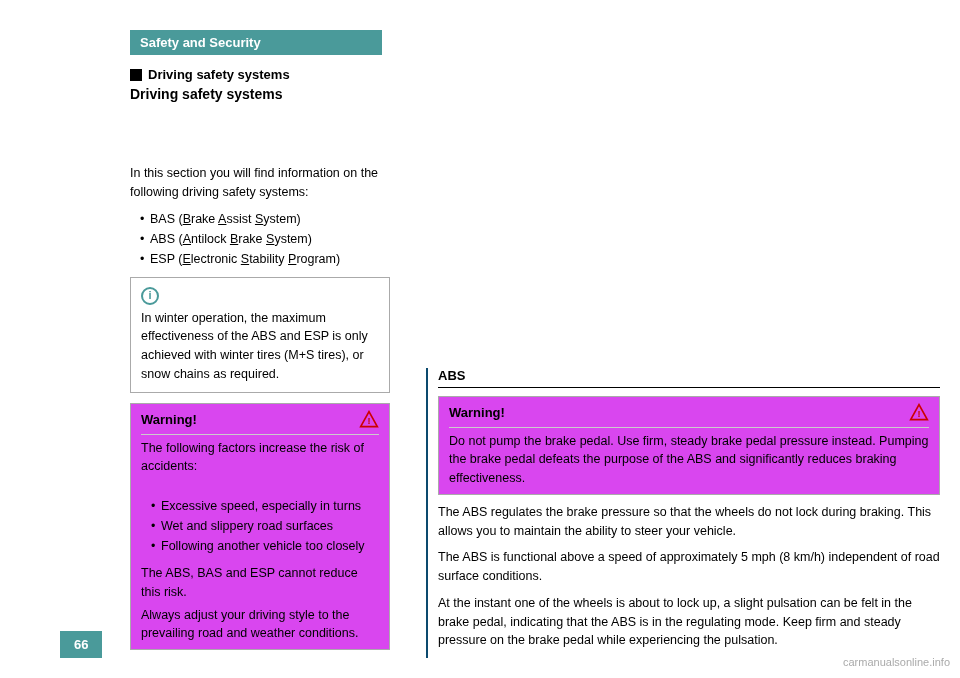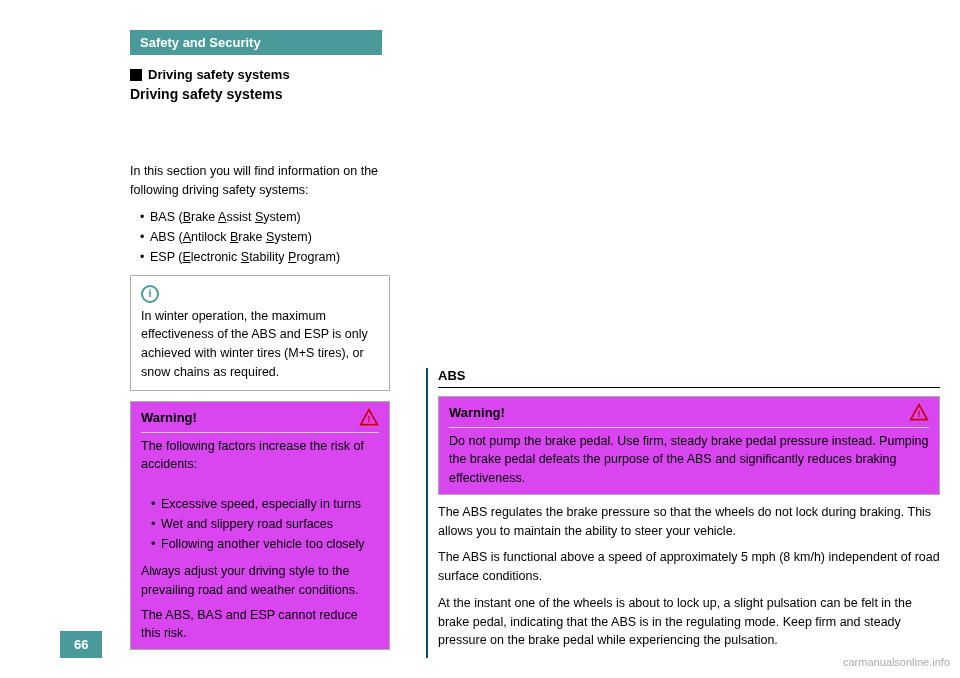--- a/index.html
+++ b/index.html
@@ -234,22 +234,22 @@
               <polygon points="12,2 22,20 2,20" fill="none" stroke="#cc0000" stroke-width="2"></polygon>
               <text x="12" y="17" text-anchor="middle" font-size="11" font-weight="bold" fill="#cc0000">!</text>
             </svg>
           </div>
           <p class="warning-text">The following factors increase the risk of accidents:</p>
           <ul class="bullet-list" style="margin-top:20px;">
             <li>Excessive speed, especially in turns</li>
             <li>Wet and slippery road surfaces</li>
             <li>Following another vehicle too closely</li>
           </ul>
+          <p class="warning-text" style="margin-top:6px;">The ABS, BAS and ESP cannot reduce this risk.</p>
           <p class="warning-text" style="margin-top:4px;">Always adjust your driving style to the prevailing road and weather conditions.</p>
-          <p class="warning-text" style="margin-top:6px;">The ABS, BAS and ESP cannot reduce this risk.</p>
         </div>
       </div>
 
       <div class="col-right">
         <div class="abs-section-title">ABS</div>
 
         <div class="warning-box">
           <div class="warning-header">
             <span class="warning-label">Warning!</span>
             <svg class="warning-triangle" viewBox="0 0 24 24">

